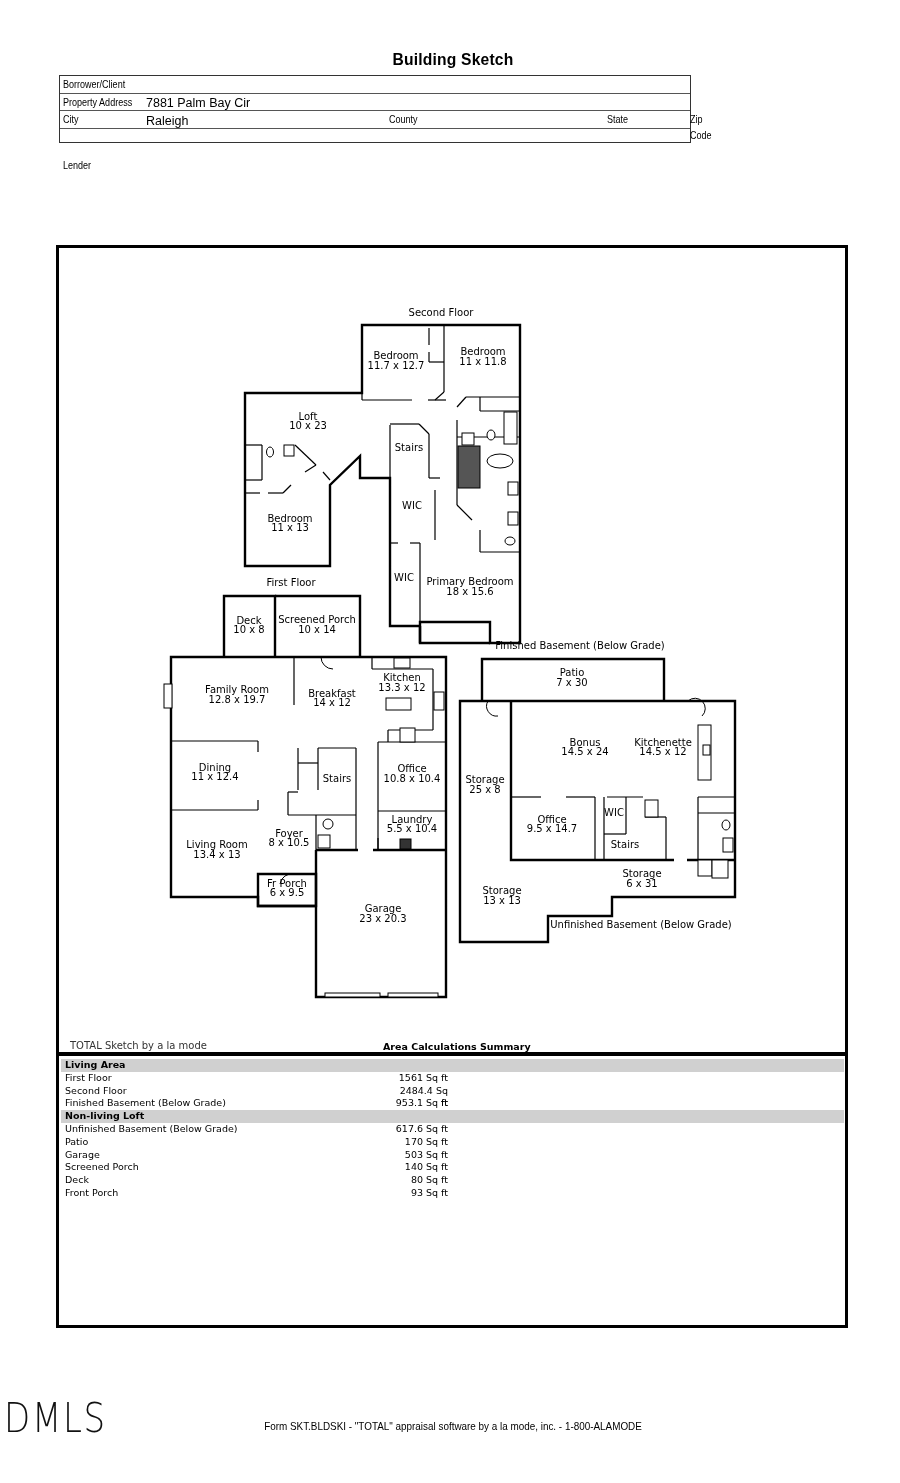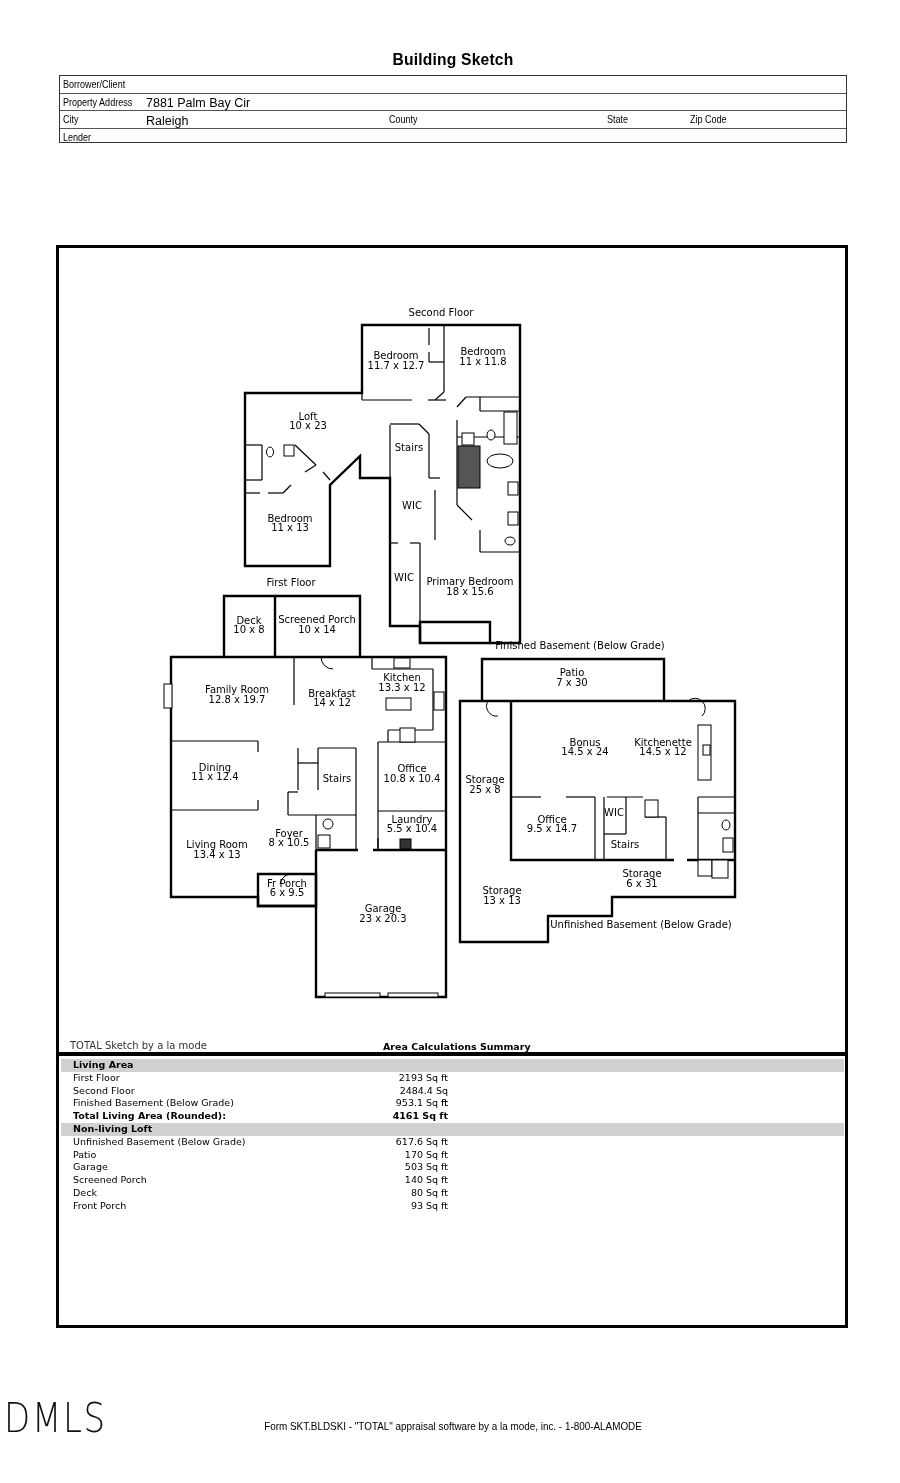--- a/index.html
+++ b/index.html
@@ -1,29 +1,29 @@
 <!DOCTYPE html>
 <html><head>
 <meta charset="utf-8">
 <style>
   html,body{margin:0;padding:0;background:#fff;}
   body{width:900px;height:1483px;position:relative;font-family:"DejaVu Sans","Liberation Sans",sans-serif;color:#000;overflow:hidden;}
   .title{position:absolute;top:50px;left:0;width:906px;text-align:center;font-family:"Liberation Sans",sans-serif;font-weight:bold;font-size:17px;letter-spacing:0.2px;transform:scaleX(0.92);}
-  .hdr{position:absolute;left:59px;top:75px;width:788px;height:68px;border:1.5px solid #333;box-sizing:border-box;}
+  .hdr{position:absolute;left:59px;top:75px;width:632px;height:68px;border:1.5px solid #333;box-sizing:border-box;}
   .hrow{position:relative;height:16.5px;border-bottom:1px solid #555;font-family:"Liberation Sans",sans-serif;font-size:11px;line-height:16px;}
-  .hrow:last-child{border-bottom:none;}
+  .hrow:last-child{border-bottom:none;margin-top:28px;}
   .hl{position:absolute;left:3px;top:0;transform:scaleX(0.82);transform-origin:left;}
   .hv{position:absolute;top:1px;font-size:12.5px;}
   .frame{position:absolute;left:56px;top:245px;width:792px;height:1083px;border:3.5px solid #000;box-sizing:border-box;}
   .divider{position:absolute;left:56px;top:1052px;width:792px;height:4px;background:#000;}
   svg text{font-family:"DejaVu Sans",sans-serif;}
   .small-credit{position:absolute;left:70px;top:1040px;font-size:10px;color:#333;}
   .area-title{position:absolute;left:383px;top:1041px;font-size:9.5px;font-weight:bold;}
   .area{position:absolute;left:61px;top:1059px;width:783px;font-size:9.5px;}
-  .arow{position:relative;height:12.8px;line-height:12.8px;padding-left:12px;}
+  .arow{position:relative;height:12.8px;line-height:12.8px;padding-left:4px;}
   .arow.sec{background:#d0d0d0;font-weight:bold;}
   .arow.total{font-weight:bold;}
   .aval{position:absolute;left:330px;width:57px;text-align:right;}
   .dmls{position:absolute;left:4px;top:1395px;font-family:"DejaVu Sans",sans-serif;font-weight:100;font-size:40px;letter-spacing:2px;color:#111;transform:scaleX(0.85);transform-origin:left;-webkit-text-stroke:0;}
   .footer{position:absolute;left:0;width:906px;top:1420px;text-align:center;font-family:"Liberation Sans",sans-serif;font-size:11.5px;transform:scaleX(0.86);}
 </style>
 </head>
 <body>
 
 <div class="title">Building Sketch</div>
@@ -252,24 +252,23 @@
     <text x="502" y="904">13 x 13</text>
   </g>
 </svg>
 
 <div class="small-credit">TOTAL Sketch by a la mode</div>
 <div class="area-title">Area Calculations Summary</div>
 <div class="divider"></div>
 
 <div class="area">
   <div class="arow sec"><span>Living Area</span></div>
-  <div class="arow"><span>First Floor</span><span class="aval">2193 Sq ft</span></div>
+  <div class="arow"><span>First Floor</span><span class="aval">1561 Sq ft</span></div>
   <div class="arow"><span>Second Floor</span><span class="aval">2484.4 Sq ft</span></div>
   <div class="arow"><span>Finished Basement (Below Grade)</span><span class="aval">953.1 Sq ft</span></div>
-  <div class="arow total"><span>Total Living Area (Rounded):</span><span class="aval">4161 Sq ft</span></div>
   <div class="arow sec"><span>Non-living Loft</span></div>
   <div class="arow"><span>Unfinished Basement (Below Grade)</span><span class="aval">617.6 Sq ft</span></div>
   <div class="arow"><span>Patio</span><span class="aval">170 Sq ft</span></div>
   <div class="arow"><span>Garage</span><span class="aval">503 Sq ft</span></div>
   <div class="arow"><span>Screened Porch</span><span class="aval">140 Sq ft</span></div>
   <div class="arow"><span>Deck</span><span class="aval">80 Sq ft</span></div>
   <div class="arow"><span>Front Porch</span><span class="aval">93 Sq ft</span></div>
 </div>
 
 <div class="dmls">DMLS</div>

